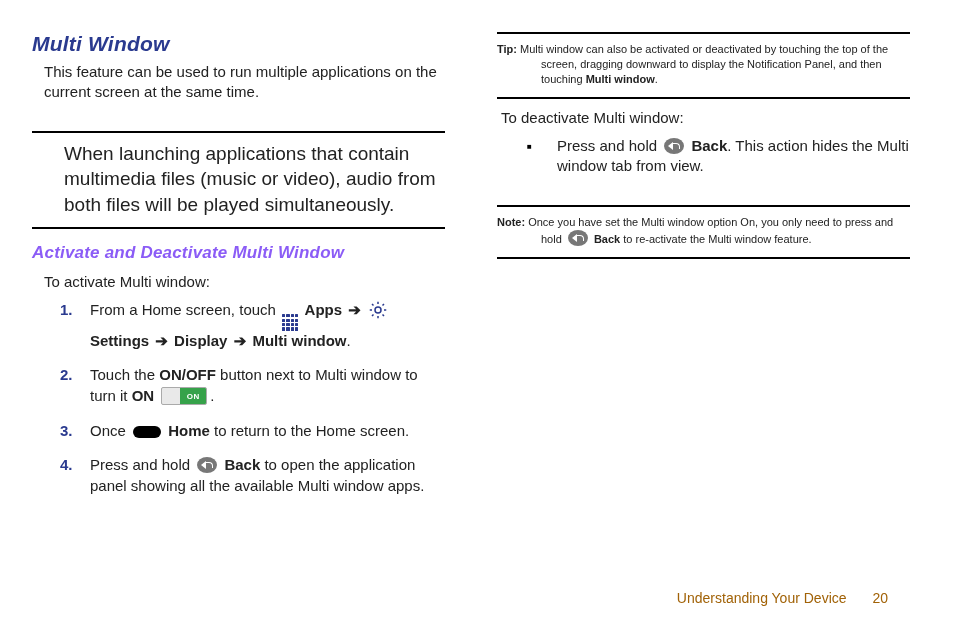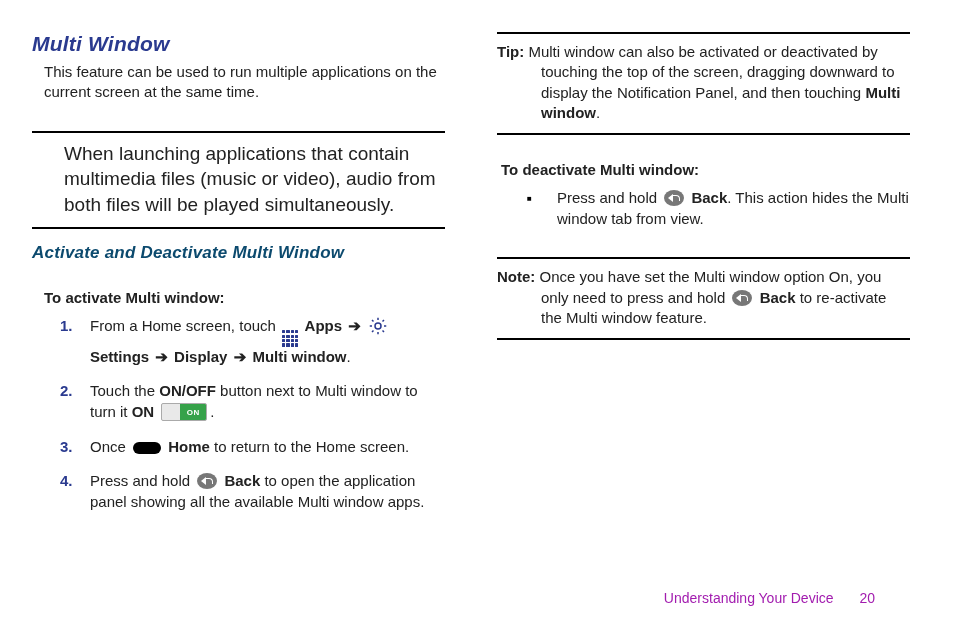--- a/index.html
+++ b/index.html
@@ -1,35 +1,35 @@
 <!DOCTYPE html>
 <html><head>
 <meta charset="utf-8">
 <style>
   * { box-sizing: border-box; margin: 0; padding: 0; }
   html, body { width: 954px; height: 636px; background: #fff; font-family: Arial, Helvetica, sans-serif; color: #222; }
   .page { display: flex; gap: 52px; padding: 32px 44px 62px 32px; height: 100%; position: relative; }
   .col { flex: 1 1 50%; }
   .h1 { color: #2a3a8f; font-weight: 900; font-style: italic; font-size: 21px; letter-spacing: 0.2px; margin-bottom: 6px; font-family: Arial, Helvetica, sans-serif; }
-  .h2 { color: #0c4a6e; font-weight: 900; font-style: italic; font-size: 17px; letter-spacing: 0.2px; margin: 14px 0 10px 0; }
+  .h2 { color: #8b5cf6; font-weight: 900; font-style: italic; font-size: 17px; letter-spacing: 0.2px; margin: 14px 0 10px 0; }
   .intro { font-size: 15px; line-height: 1.35; margin-left: 12px; margin-bottom: 28px; font-stretch: condensed; }
   .rule { border: 0; border-top: 2px solid #000; margin: 10px 0 8px 0; }
-  .note { font-size: 15px; line-height: 1.35; margin: 4px 0 6px 0; padding-left: 44px; text-indent: -44px; }
+  .note { font-size: 11px; line-height: 1.35; margin: 4px 0 6px 0; padding-left: 44px; text-indent: -44px; }
   .note .label { font-weight: 700; }
   .note2 { font-size: 19px; line-height: 1.35; margin: 0 0 0 32px; }
-  .subhead { font-weight: 700; font-size: 15px; margin: 26px 0 10px 12px; }
+  .subhead { font-weight: 400; font-size: 15px; margin: 10px 0 10px 12px; }
   ol.steps { list-style: none; margin-left: 28px; }
   ol.steps > li { font-size: 15px; line-height: 1.38; margin-bottom: 14px; padding-left: 30px; position: relative; }
   ol.steps > li .num { position: absolute; left: 0; top: 0; font-weight: 700; color: #2a3a8f; }
   .b { font-weight: 700; }
   .arrow { font-weight: 700; padding: 0 2px; }
   ul.bullets { list-style: none; margin-left: 30px; }
   ul.bullets > li { font-size: 15px; line-height: 1.38; position: relative; padding-left: 30px; margin-bottom: 28px; }
   ul.bullets > li::before { content: "■"; font-size: 8px; position: absolute; left: 0; top: 5px; color: #000; }
-  .footer { position: absolute; bottom: 30px; right: 79px; font-size: 14px; color: #a21caf; text-align: center; }
+  .footer { position: absolute; bottom: 30px; right: 66px; font-size: 14px; color: #a16207; text-align: center; }
   .footer .pnum { margin-left: 22px; }
   .apps-wrap { display: inline-grid; grid-template-columns: repeat(4, 3.2px); grid-gap: 1.2px; vertical-align: -2px; margin: 0 2px; }
   .apps-wrap i { width: 3.2px; height: 3.2px; background: #2a3a8f; display: block; border-radius: 0.5px; }
   .ico-settings { display:inline-block; vertical-align:-4px; margin:0 2px; }
   .ico-home { display: inline-block; width: 28px; height: 12px; background: #000; border-radius: 6px; vertical-align: -2px; margin: 0 3px; }
   .ico-back { display:inline-block; width:20px; height:16px; background:#777; border-radius:50%; vertical-align:-3px; margin:0 3px; position:relative; }
   .ico-back::before { content:""; position:absolute; left:4px; top:4px; width:0; height:0; border-top:4px solid transparent; border-bottom:4px solid transparent; border-right:5px solid #fff; }
   .ico-back::after { content:""; position:absolute; left:8px; top:5px; width:7px; height:5px; border:1.5px solid #fff; border-left:none; border-bottom:none; border-radius: 0 4px 0 0; }
   .toggle { display:inline-block; width:46px; height:18px; border:1px solid #aaa; border-radius:2px; vertical-align:-4px; margin:0 3px; background:#e9e9e9; position:relative; }
   .toggle .on { position:absolute; right:0; top:0; height:100%; width:26px; background:#36a24a; color:#fff; font-size:8px; font-weight:700; text-align:center; line-height:18px; letter-spacing:0.5px; border-radius:0 1px 1px 0; }

